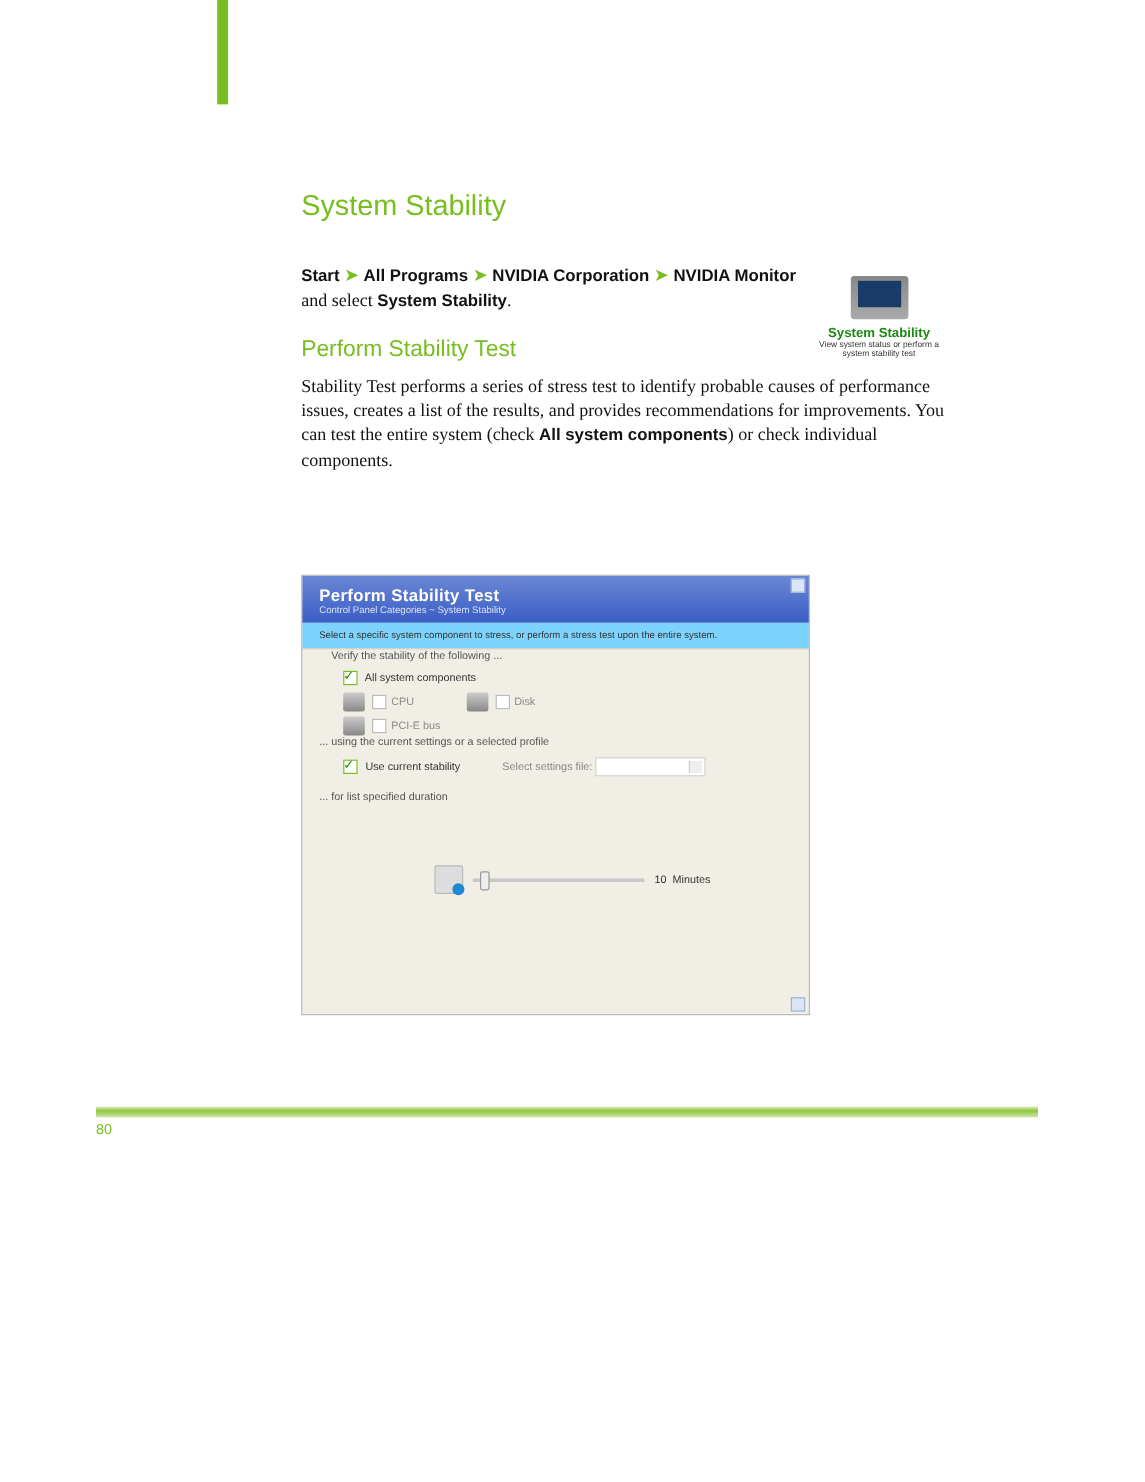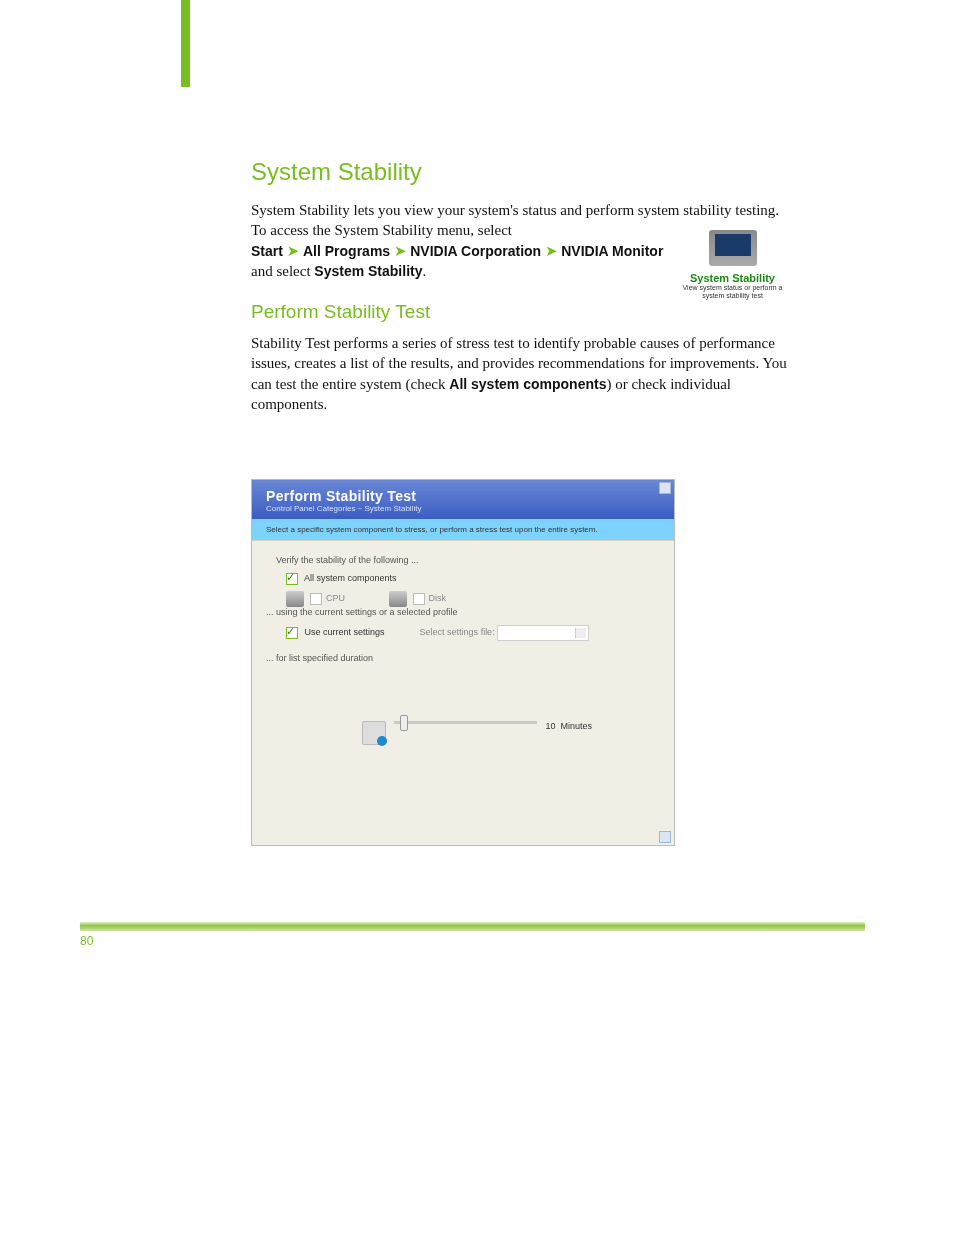--- a/index.html
+++ b/index.html
@@ -14,32 +14,32 @@
   .side-img{position:absolute;left:675px;top:230px;width:115px;text-align:center;font-family:Verdana,Arial,sans-serif}
   .side-img .icon{width:48px;height:36px;margin:0 auto 6px;background:linear-gradient(#888,#aaa);border-radius:3px;position:relative}
   .side-img .icon:before{content:"";position:absolute;top:4px;left:6px;right:6px;bottom:10px;background:#1a3a6a}
   .side-img .t1{color:#1a8a12;font-weight:bold;font-size:11px}
   .side-img .t2{color:#333;font-size:7px;line-height:1.2}
   .shot{position:absolute;left:251px;top:479px;width:422px;height:365px;border:1px solid #bbb;background:#f0eee5;font-family:Tahoma,Verdana,sans-serif;font-size:9px;color:#333}
   .hdr{background:linear-gradient(180deg,#6a87d4 0%,#3a5dc4 100%);color:#fff;padding:8px 14px 6px}
   .hdr .tt{font-size:14px;font-weight:bold;letter-spacing:.3px}
   .hdr .sub{font-size:8px;color:#d8e0f7}
   .desc{background:#7dd3fc;border-bottom:1px solid #d5d2c0;padding:6px 14px;font-size:8px}
-  .body{padding:14px 24px;position:relative;height:260px}
+  .body{padding:0 24px;position:relative;height:260px}
   .lbl{color:#555}
   .cb{display:inline-block;width:10px;height:10px;border:1px solid #78be20;background:#fff;margin-right:4px;vertical-align:middle;position:relative}
   .cb.checked:before{content:"✓";position:absolute;top:-3px;left:-1px;color:#2a8a12;font-size:11px}
   .cbg{display:inline-block;width:10px;height:10px;border:1px solid #bcbcbc;background:#fff;margin-right:4px;vertical-align:middle}
   .chip{display:inline-block;width:18px;height:16px;background:linear-gradient(#ccc,#888);vertical-align:middle;margin-right:6px;border-radius:2px}
   .row{margin:4px 0 0 10px;white-space:nowrap}
   .col2{display:inline-block;width:100px}
   .verify{font-weight:normal}
   .sel{border:1px solid #cfcfcf;background:#fff;display:inline-block;width:90px;height:14px;vertical-align:middle;position:relative}
   .sel:after{content:"";position:absolute;right:2px;top:2px;width:10px;height:10px;background:#eee;border-left:1px solid #ccc}
-  .slider{position:absolute;top:180px;left:110px;width:230px;display:flex;}
+  .slider{position:absolute;top:180px;left:110px;width:230px;display:flex;align-items:center}
   .slider .ficon{width:22px;height:22px;background:#ddd;border:1px solid #bbb;border-radius:2px;position:relative;margin-right:8px}
   .slider .ficon:after{content:"";position:absolute;right:-2px;bottom:-2px;width:10px;height:10px;background:#1e88d0;border-radius:50%}
   .slider .track{flex:1;height:3px;background:#c9c9c9;position:relative;margin-right:8px}
   .slider .thumb{position:absolute;left:6px;top:-6px;width:6px;height:14px;background:#eee;border:1px solid #999;border-radius:2px}
   .slider .val{color:#333;font-size:9px}
   .btns{position:absolute;bottom:-2px;left:0;right:0;text-align:center}
   .btn{display:inline-block;border:1px solid #a6a490;background:linear-gradient(#fff,#e8e6d7);padding:2px 16px;font-size:9px;margin:0 6px;color:#333;border-radius:2px}
   .btn.dis{color:#aaa}
   .sbu{position:absolute;right:3px;top:2px;width:10px;height:10px;background:#dbe5f3;border:1px solid #9fb5d8}
   .sbd{position:absolute;right:3px;bottom:2px;width:10px;height:10px;background:#dbe5f3;border:1px solid #9fb5d8}
@@ -51,21 +51,20 @@
 </style>
 </head>
 <body>
 <div class="page">
   <div class="green-bar"></div>
 
   <div class="content">
     <div class="h1">System Stability</div>
 
     <div class="para">
-      <span>System Stability lets you view your system's status and perform system stability testing. To access the System Stability menu, select</span>
       <br>
       <span class="bold">Start</span>
       <span class="arrow">➤</span>
       <span class="bold">All Programs</span>
       <span class="arrow">➤</span>
       <span class="bold">NVIDIA Corporation</span>
       <span class="arrow">➤</span>
       <span class="bold">NVIDIA Monitor</span>
       <br>
       <span> and select </span>
@@ -98,25 +97,28 @@
     <div class="body">
       <div class="lbl verify">Verify the stability of the following ...</div>
       <div class="row" style="margin-top:8px">
         <span class="cb checked"></span>
         <span>All system components</span>
       </div>
       <div class="row" style="margin-top:6px">
         <span class="col2"><span class="chip"></span><span class="cbg"></span><span class="muted">CPU</span></span>
         <span class="col2"><span class="chip"></span><span class="cbg"></span><span class="muted">Disk</span></span>
       </div>
+      <div class="row">
+        <span class="col2"><span class="chip"></span><span class="cbg"></span><span class="muted">PCI-E bus</span></span>
+      </div>
 
       <div class="lbl" style="margin-left:-10px">... using the current settings or a selected profile</div>
       <div class="row" style="margin-top:8px">
         <span class="cb checked"></span>
-        <span>Use current settings</span>
+        <span>Use current stability</span>
         <span style="display:inline-block;width:30px"></span>
         <span class="muted">Select settings file: </span>
         <span class="sel"></span>
       </div>
 
       <div class="lbl" style="margin-top:12px;margin-left:-10px">... for list specified duration</div>
 
       <div class="slider">
         <div class="ficon"></div>
         <div class="track">

